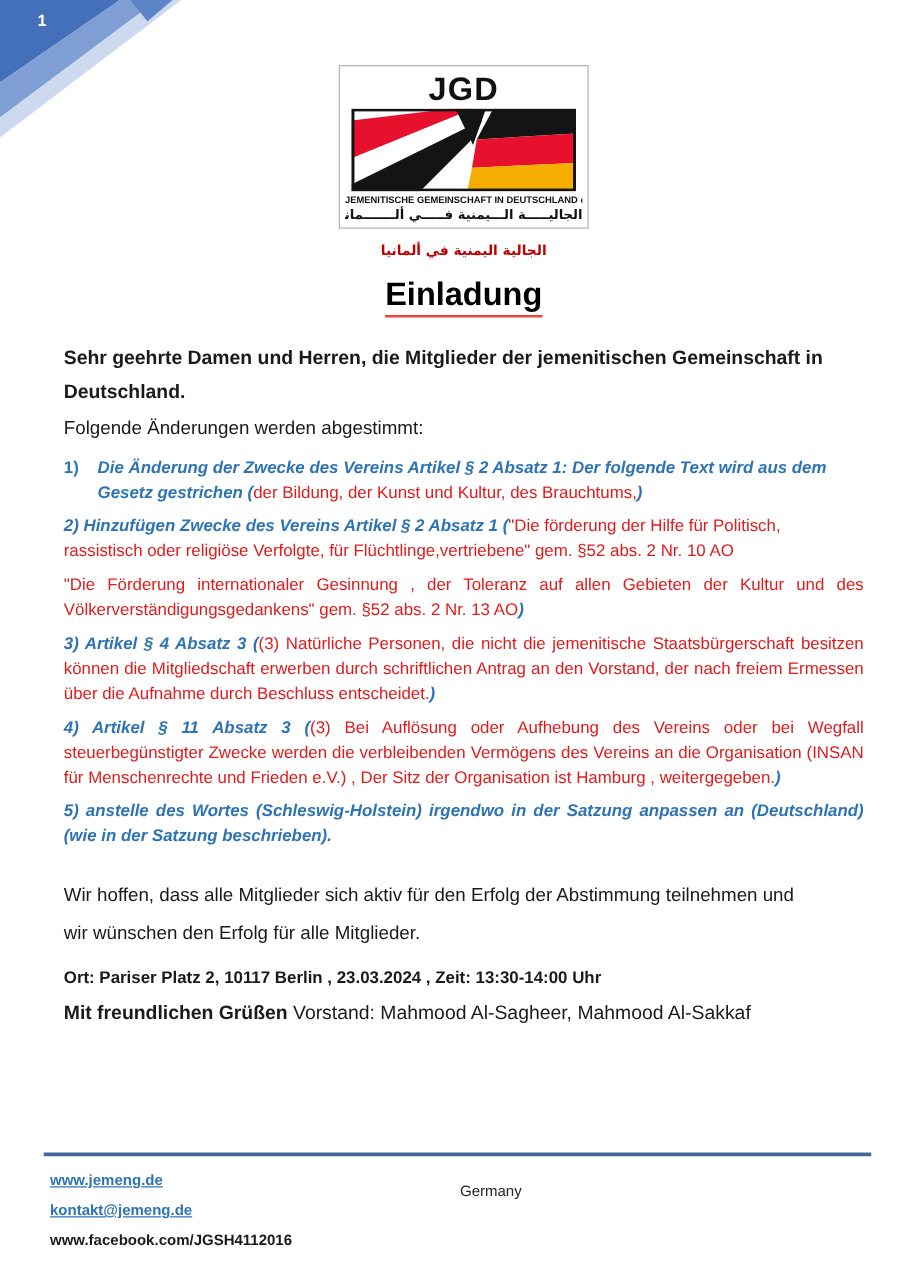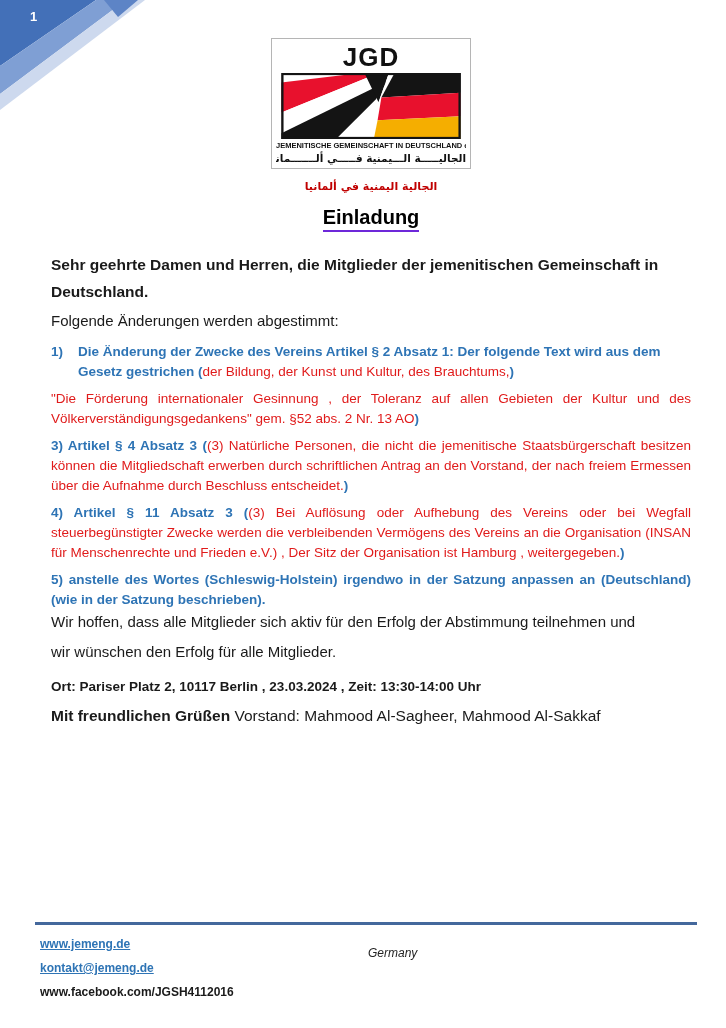--- a/index.html
+++ b/index.html
@@ -12,21 +12,21 @@
     color:#1a1a1a;
     overflow:hidden;
   }
   
   .corner { position:absolute; top:0; left:0; width:145px; height:110px; }
   .page-num {
     position:absolute; top:9px; left:30px;
     color:#ffffff; font-size:13px; font-weight:bold;
   }
   
-  .content { position:absolute; left:51px; top:38px; width:640px; }
+  .content { position:absolute; left:51px; top:52px; width:640px; }
 
   
   .logo-box {
     width:200px; margin:0 auto;
     border:1px solid #b5b5b5;
     background:#fff;
     padding:3px 4px 2px 4px;
     text-align:center;
   }
   .logo-acronym {
@@ -51,51 +51,51 @@
   }
   .org-name-ar {
     margin-top:11px; text-align:center;
     font-family:"DejaVu Sans", sans-serif;
     font-size:11px; font-weight:bold; color:#c00000;
     direction:rtl;
   }
   .doc-title-wrap { margin-top:13px; text-align:center; }
   .doc-title {
     display:inline-block;
-    font-size:20px; font-weight:bold; color:#000;
-    border-bottom:2px solid #6d28d9; padding-bottom:1px;
+    font-size:26px; font-weight:bold; color:#000;
+    border-bottom:2px solid #ef4444; padding-bottom:1px;
   }
 
   .salutation { margin-top:19px; font-size:15.5px; font-weight:bold; line-height:27px; color:#1a1a1a; }
   .intro      { margin-top:6px;  font-size:15.5px; line-height:27px; color:#1a1a1a; }
   .agenda-intro { margin-top:7px; font-size:15px; color:#1a1a1a; }
 
   .agenda { margin-top:13px; font-size:13.5px; line-height:20px; }
   .li { margin-top:7px; }
   .li.justify { text-align:justify; }
   .li.hang { position:relative; padding-left:27px; }
   .li .marker { position:absolute; left:0; top:0; font-weight:bold; color:#2e74b5; }
-  .t-blue { color:#2e74b5; font-weight:bold; }
+  .t-blue { color:#2e74b5; font-weight:bold;font-style:italic; }
   .t-red  { color:#e01b1b; font-weight:normal; }
 
-  .closing { margin-top:3px; font-size:15px; color:#1a1a1a; white-space:nowrap; }
+  .closing { margin-top:29px; font-size:15px; color:#1a1a1a; white-space:nowrap; }
   .closing + .closing { margin-top:13px; }
   .location-line { margin-top:19px; font-size:13.5px; font-weight:bold; color:#1a1a1a; white-space:nowrap; }
   .signoff { margin-top:13px; font-size:15.5px; color:#1a1a1a; white-space:nowrap; }
   .signoff .b { font-weight:bold; }
 
   
   .footer-rule {
     position:absolute; left:35px; top:922px;
     width:662px; height:3px; background:#44689c;
   }
   .footer-links { position:absolute; left:40px; top:932px; font-size:12px; line-height:24px; }
   .flink { font-weight:bold; color:#2e74b5; text-decoration:underline; cursor:pointer; }
   .fplain { font-weight:bold; color:#1a1a1a; }
-  .footer-country { position:absolute; left:368px; top:946px; font-size:12px; color:#222;font-style:italic; }
+  .footer-country { position:absolute; left:368px; top:946px; font-size:12px; color:#222; }
 </style>
 </head>
 <body>
 
 <div class="page">
 
   <svg class="corner" viewBox="0 0 145 110" aria-hidden="true">
     <polygon points="0,0 96,0 0,66" fill="#4370b8"></polygon>
     <polygon points="96,0 126,0 0,94 0,66" fill="#7f9fd4"></polygon>
     <polygon points="126,0 145,0 0,110 0,94" fill="#cdd9ee"></polygon>
@@ -127,20 +127,21 @@
 
     <div class="org-name-ar">الجالية اليمنية في ألمانيا</div>
 
     <div class="doc-title-wrap"><span class="doc-title">Einladung</span></div>
 
     <p class="salutation">Sehr geehrte Damen und Herren, die Mitglieder der jemenitischen Gemeinschaft in Deutschland.</p>
     <p class="agenda-intro">Folgende Änderungen werden abgestimmt:</p>
 
     <div class="agenda">
       <p class="li hang"><span class="marker">1)</span><span class="t-blue">Die Änderung der Zwecke des Vereins Artikel § 2 Absatz 1: Der folgende Text wird aus dem Gesetz gestrichen (</span><span class="t-red">der Bildung, der Kunst und Kultur, des Brauchtums,</span><span class="t-blue">)</span></p>
+      <p class="li"><span class="t-blue">2) Hinzufügen Zwecke des Vereins Artikel § 2 Absatz 1 (</span><span class="t-red">"Die förderung der Hilfe für Politisch, rassistisch oder religiöse Verfolgte, für Flüchtlinge,vertriebene" gem. §52 abs. 2 Nr. 10 AO</span></p>
       <p class="li justify"><span class="t-red">"Die Förderung internationaler Gesinnung , der Toleranz auf allen Gebieten der Kultur und des Völkerverständigungsgedankens" gem. §52 abs. 2 Nr. 13 AO</span><span class="t-blue">)</span></p>
       <p class="li justify"><span class="t-blue">3) Artikel § 4 Absatz 3 (</span><span class="t-red">(3) Natürliche Personen, die nicht die jemenitische Staatsbürgerschaft besitzen können die Mitgliedschaft erwerben durch schriftlichen Antrag an den Vorstand, der nach freiem Ermessen über die Aufnahme durch Beschluss entscheidet.</span><span class="t-blue">)</span></p>
       <p class="li justify"><span class="t-blue">4) Artikel § 11 Absatz 3 (</span><span class="t-red">(3) Bei Auflösung oder Aufhebung des Vereins oder bei Wegfall steuerbegünstigter Zwecke werden die verbleibenden Vermögens des Vereins an die Organisation (INSAN für Menschenrechte und Frieden e.V.) , Der Sitz der Organisation ist Hamburg , weitergegeben.</span><span class="t-blue">)</span></p>
       <p class="li justify"><span class="t-blue">5) anstelle des Wortes (Schleswig-Holstein) irgendwo in der Satzung anpassen an (Deutschland) (wie in der Satzung beschrieben).</span></p>
     </div>
 
     <p class="closing">Wir hoffen, dass alle Mitglieder sich aktiv für den Erfolg der Abstimmung teilnehmen und</p>
     <p class="closing">wir wünschen den Erfolg für alle Mitglieder.</p>
 
     <p class="location-line">Ort: Pariser Platz 2, 10117 Berlin , 23.03.2024 , Zeit: 13:30-14:00 Uhr</p>

